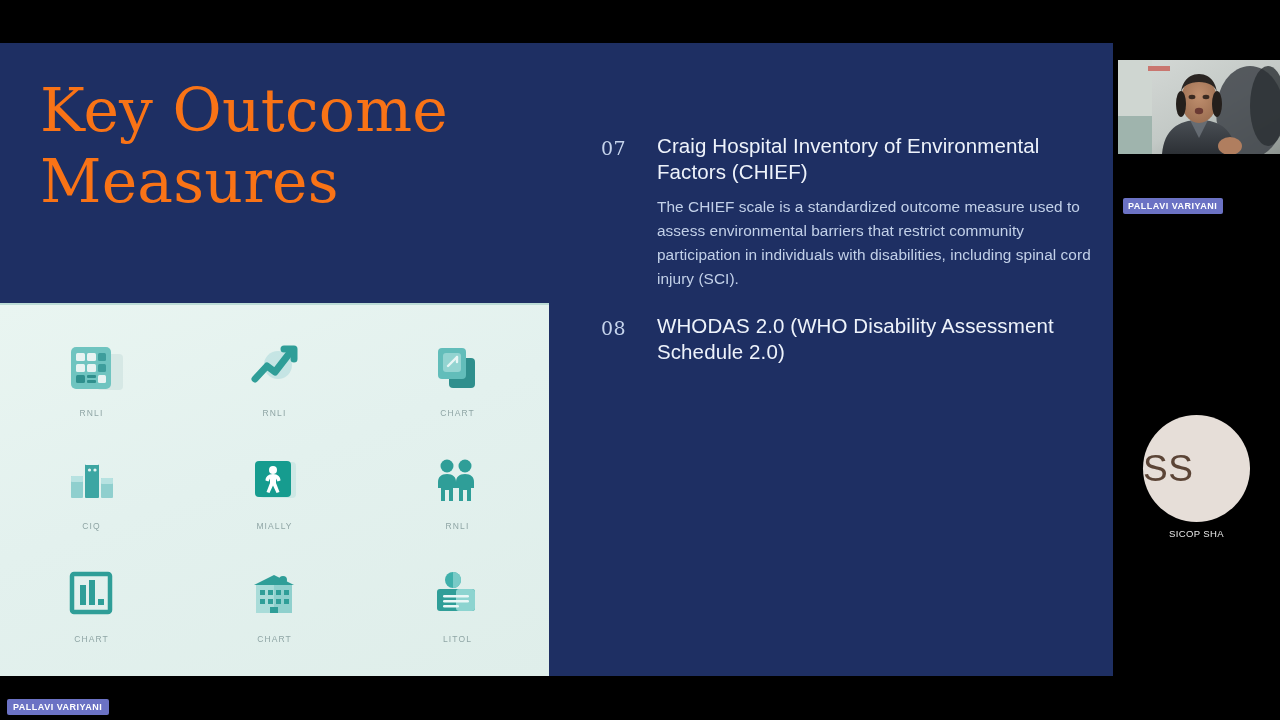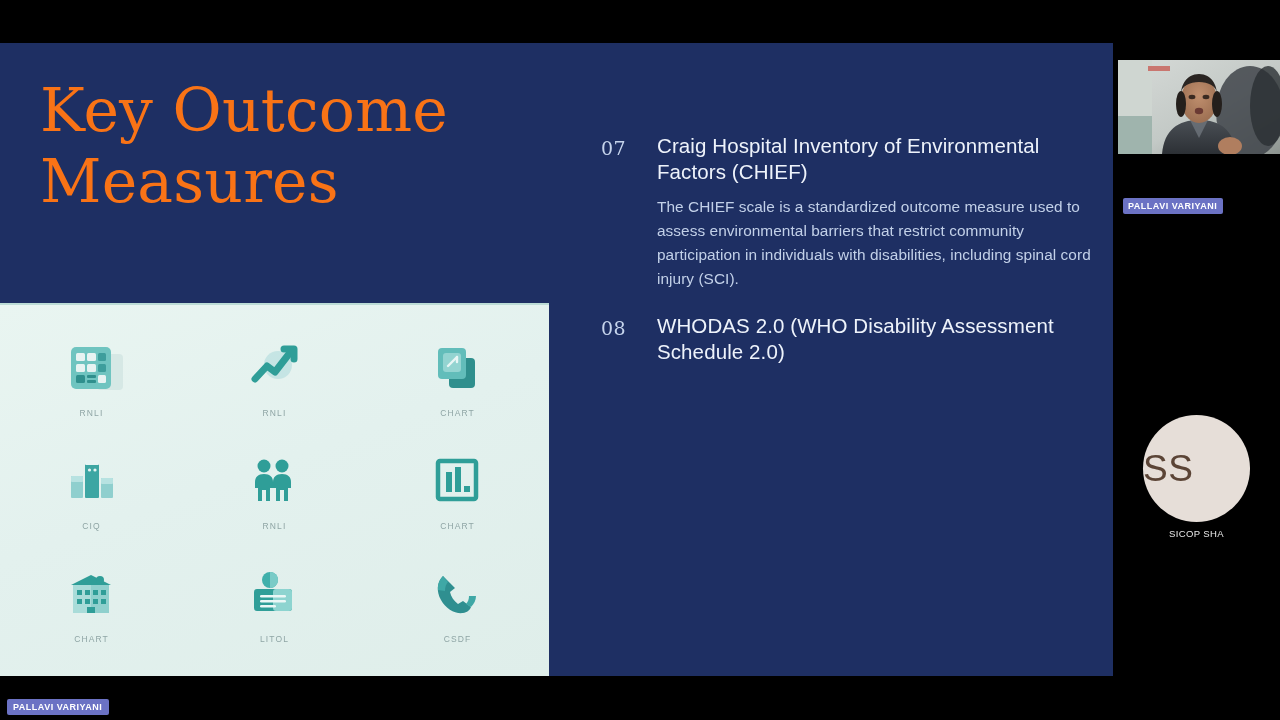--- a/index.html
+++ b/index.html
@@ -209,20 +209,31 @@
               <rect x="32" y="20" width="12" height="6" rx="1" fill="#b7e2e1"></rect>
               <rect x="16" y="5" width="14" height="35" rx="1" fill="#3da6a3"></rect>
               <rect x="16" y="2" width="14" height="5" rx="1" fill="#e6f4f3"></rect>
               <circle cx="20.5" cy="12" r="1.6" fill="#e6f4f3"></circle>
               <circle cx="26" cy="12" r="1.6" fill="#e6f4f3"></circle>
             </svg>
           </div>
           <div class="icon-label">CIQ</div>
         </div>
 
+        <div class="icon-cell">
+          <div class="icon-art">
+            <svg width="46" height="46" viewBox="0 0 46 46">
+              <rect x="8" y="4" width="36" height="36" rx="4" fill="#bfe2e0" opacity="0.6"></rect>
+              <rect x="3" y="3" width="36" height="36" rx="4" fill="#169c8f"></rect>
+              <circle cx="21" cy="12" r="4" fill="#ffffff"></circle>
+              <path d="M21 16 C16 16 13.5 19 13.5 22.5 L16.5 23.5 L18 20.5 L18 25 L14.5 34 L17.5 35 L21 27.5 L24.5 35 L27.5 34 L24 25 L24 20.5 L25.5 23.5 L28.5 22.5 C28.5 19 26 16 21 16 Z" fill="#ffffff"></path>
+            </svg>
+          </div>
+          <div class="icon-label">MIALLY</div>
+        </div>
 
         <div class="icon-cell">
           <div class="icon-art">
             <svg width="48" height="46" viewBox="0 0 48 46">
               <circle cx="13" cy="8" r="6.5" fill="#2f9e98"></circle>
               <path d="M13 16 C7 16 4 19 4 24 L4 30 L7 30 L7 43 L11 43 L11 32 L15 32 L15 43 L19 43 L19 30 L22 30 L22 24 C22 19 19 16 13 16 Z" fill="#2f9e98"></path>
               <circle cx="31" cy="8" r="6.5" fill="#2f9e98"></circle>
               <path d="M31 16 C25 16 22 19 22 24 L22 30 L25 30 L25 43 L29 43 L29 32 L33 32 L33 43 L37 43 L37 30 L40 30 L40 24 C40 19 37 16 31 16 Z" fill="#2f9e98"></path>
             </svg>
           </div>

